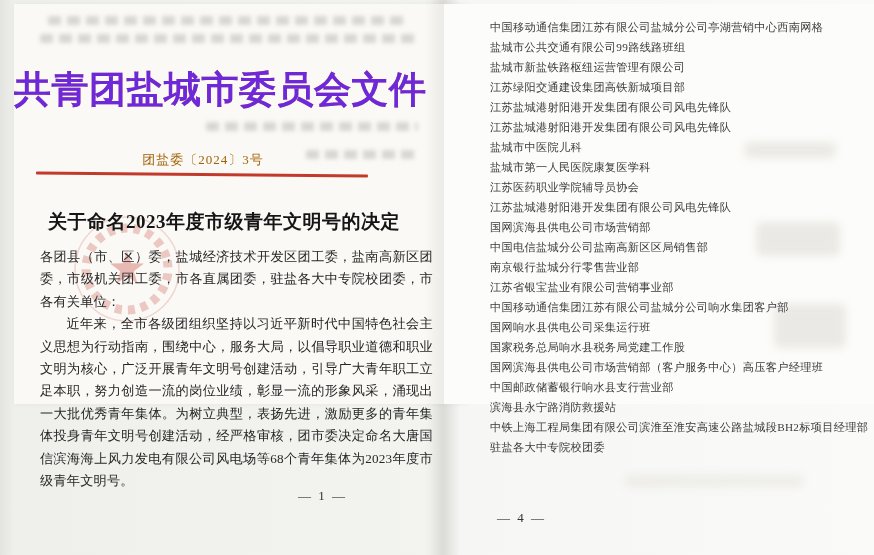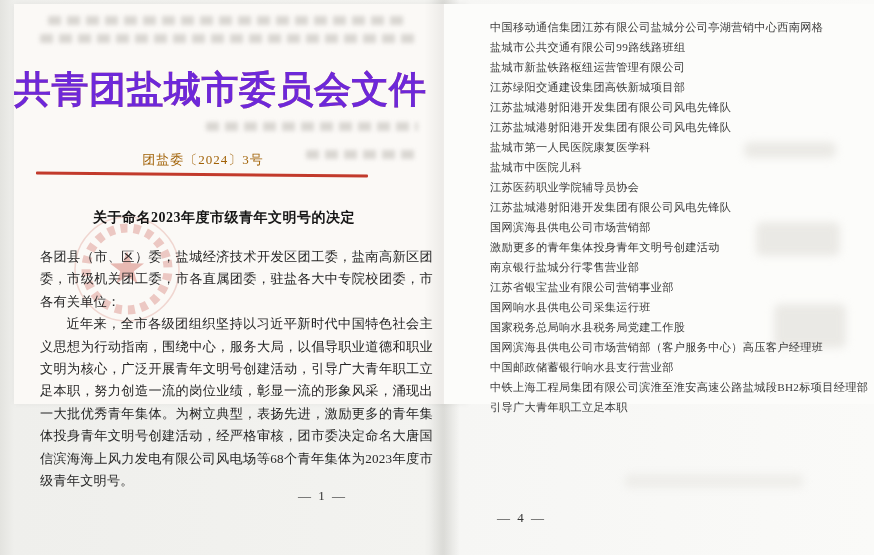--- a/index.html
+++ b/index.html
@@ -28,21 +28,21 @@
   .header-title{
     position:absolute;left:0;top:62px;width:430px;text-align:left;
     font-size:37px;font-weight:bold;letter-spacing:0.5px;line-height:48px;
     color:#6d28d9;text-shadow:0 0 0.6px rgba(197,57,44,.6);white-space:nowrap;}
   .doc-number{position:absolute;left:24px;top:147px;width:330px;text-align:center;
     font-size:13px;color:#a16207;letter-spacing:1px;}
   .red-rule{position:absolute;left:22px;top:169px;width:332px;height:2.5px;
     background:#c23a2c;border-radius:1px;transform:rotate(0.5deg);}
   .seal{position:absolute;left:57px;top:209px;width:112px;height:112px;opacity:.62;filter:blur(0.4px);}
   .doc-title{position:absolute;left:5px;top:205px;width:410px;text-align:center;
-    font-size:14px;font-weight:bold;color:#151515;letter-spacing:0.5px;white-space:nowrap;}
+    font-size:19px;font-weight:bold;color:#151515;letter-spacing:0.5px;white-space:nowrap;}
   .body-text{position:absolute;left:26px;top:242px;width:393px;
     font-size:13.2px;line-height:22.4px;letter-spacing:0.2px;color:#262626;text-align:justify;}
   .body-text p{margin:0;}
   .body-text .para{text-indent:2em;}
   .pagenum{position:absolute;font-size:13px;color:#333;letter-spacing:2px;white-space:nowrap;}
   .pn-left{left:284px;top:484px;}
   .pn-right{left:53px;top:506px;}
   .unit-list{position:absolute;left:46px;top:13px;width:384px;}
   .unit-item{font-size:11.2px;line-height:20px;letter-spacing:0.3px;
     color:#3a3a3a;white-space:nowrap;}
@@ -88,31 +88,33 @@
     <div class="smudge s3"></div>
     <div class="smudge s4"></div>
 
     <div class="unit-list">
         <div class="unit-item">中国移动通信集团江苏有限公司盐城分公司亭湖营销中心西南网格</div>
         <div class="unit-item">盐城市公共交通有限公司99路线路班组</div>
         <div class="unit-item">盐城市新盐铁路枢纽运营管理有限公司</div>
         <div class="unit-item">江苏绿阳交通建设集团高铁新城项目部</div>
         <div class="unit-item">江苏盐城港射阳港开发集团有限公司风电先锋队</div>
         <div class="unit-item">江苏盐城港射阳港开发集团有限公司风电先锋队</div>
+        <div class="unit-item">盐城市中医院儿科</div>
         <div class="unit-item">盐城市第一人民医院康复医学科</div>
-        <div class="unit-item">盐城市中医院儿科</div>
         <div class="unit-item">江苏医药职业学院辅导员协会</div>
         <div class="unit-item">江苏盐城港射阳港开发集团有限公司风电先锋队</div>
         <div class="unit-item">国网滨海县供电公司市场营销部</div>
-        <div class="unit-item">激励更多的青年集体投身青年文明号创建活动</div>
+        <div class="unit-item">中国电信盐城分公司盐南高新区区局销售部</div>
         <div class="unit-item">南京银行盐城分行零售营业部</div>
         <div class="unit-item">江苏省银宝盐业有限公司营销事业部</div>
+        <div class="unit-item">中国移动通信集团江苏有限公司盐城分公司响水集团客户部</div>
         <div class="unit-item">国网响水县供电公司采集运行班</div>
         <div class="unit-item">国家税务总局响水县税务局党建工作股</div>
         <div class="unit-item">国网滨海县供电公司市场营销部（客户服务中心）高压客户经理班</div>
         <div class="unit-item">中国邮政储蓄银行响水县支行营业部</div>
+        <div class="unit-item">滨海县永宁路消防救援站</div>
         <div class="unit-item">中铁上海工程局集团有限公司滨淮至淮安高速公路盐城段BH2标项目经理部</div>
-        <div class="unit-item">引导广大青年职工立足本职</div>
+        <div class="unit-item">驻盐各大中专院校团委</div>
       </div>
 
     <div class="pagenum pn-right">— 4 —</div>
   </div>
 </div>
 
 </body></html>

